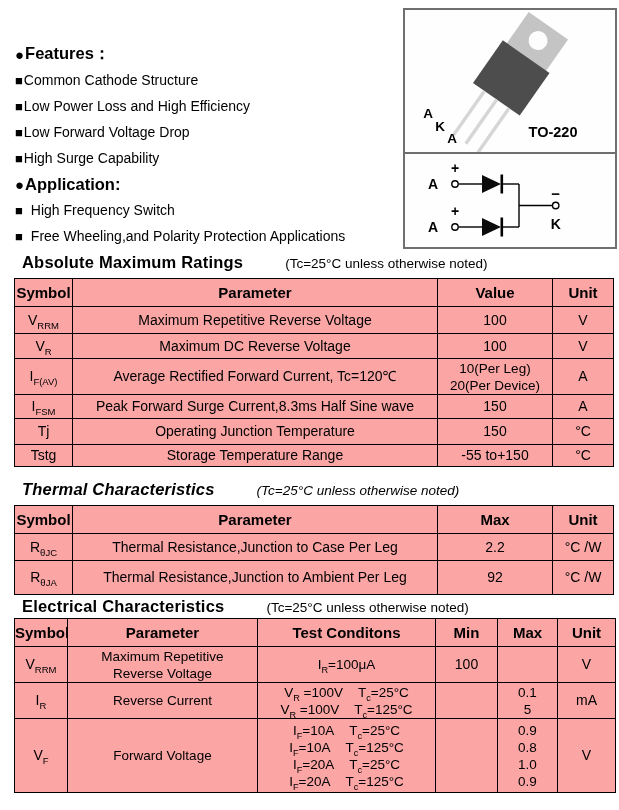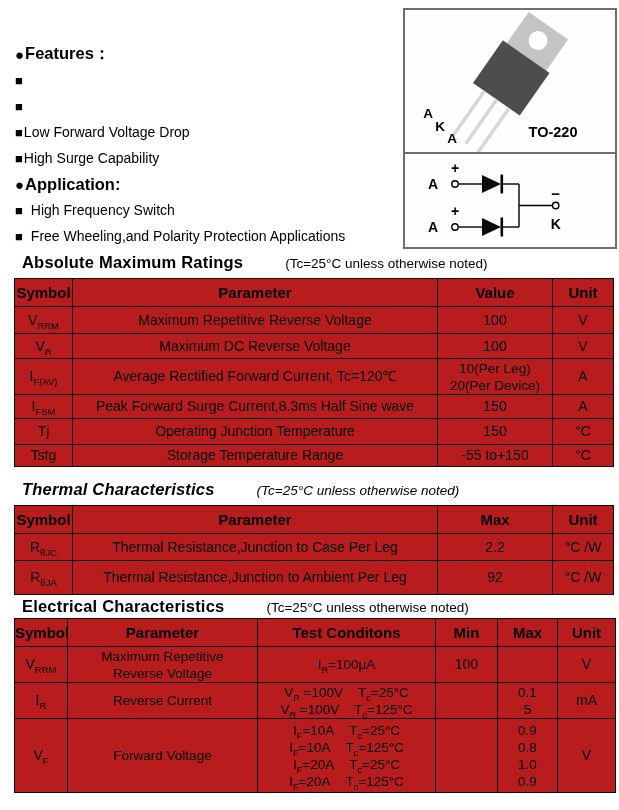--- a/index.html
+++ b/index.html
@@ -23,21 +23,21 @@
   .pkg-bottom{width:100%;height:89px;}
   .pkg-box svg{display:block;}
   svg text{font-family:"Liberation Sans",sans-serif;font-weight:bold;fill:#000;}
 
   
   .sec-title{position:absolute;left:22px;white-space:nowrap;}
   .sec-title .tb{font-weight:bold;font-size:16.5px;letter-spacing:0.2px;}
   .sec-title .tc{font-size:13.5px;margin-left:42px;}
 
   
-  table{border-collapse:collapse;table-layout:fixed;position:absolute;background:#b91c1c;}
+  table{border-collapse:collapse;table-layout:fixed;position:absolute;background:#fca5a5;}
   th,td{border:1.5px solid #000;padding:0;text-align:center;vertical-align:middle;
         font-size:14px;line-height:1.15;overflow:hidden;}
   th{font-size:15px;}
   .ln{line-height:17px;font-size:13.5px;white-space:nowrap;}
   .cond .ln{font-size:13.5px;}
   .t-abs{left:14px;top:278px;width:599px;}
   .t-th{left:14px;top:505px;width:599px;}
   .t-el{left:14px;top:618px;width:601px;}
 </style>
 </head>
@@ -45,23 +45,25 @@
 
 <div class="page">
 
   <div class="feat-block">
     <div class="fline fhead">
       <span class="dot">●</span>
       <span>Features：</span>
     </div>
     <div class="fline fitem">
       <span class="sq">■</span>
-    </div>
-    <div class="fline fitem">
-      <span class="sq">■</span>
+      <span>Common Cathode Structure</span>
+    </div>
+    <div class="fline fitem">
+      <span class="sq">■</span>
+      <span>Low Power Loss and High Efficiency</span>
     </div>
     <div class="fline fitem">
       <span class="sq">■</span>
       <span>Low Forward Voltage Drop</span>
     </div>
     <div class="fline fitem">
       <span class="sq">■</span>
       <span>High Surge Capability</span>
     </div>
     <div class="fline fhead">

